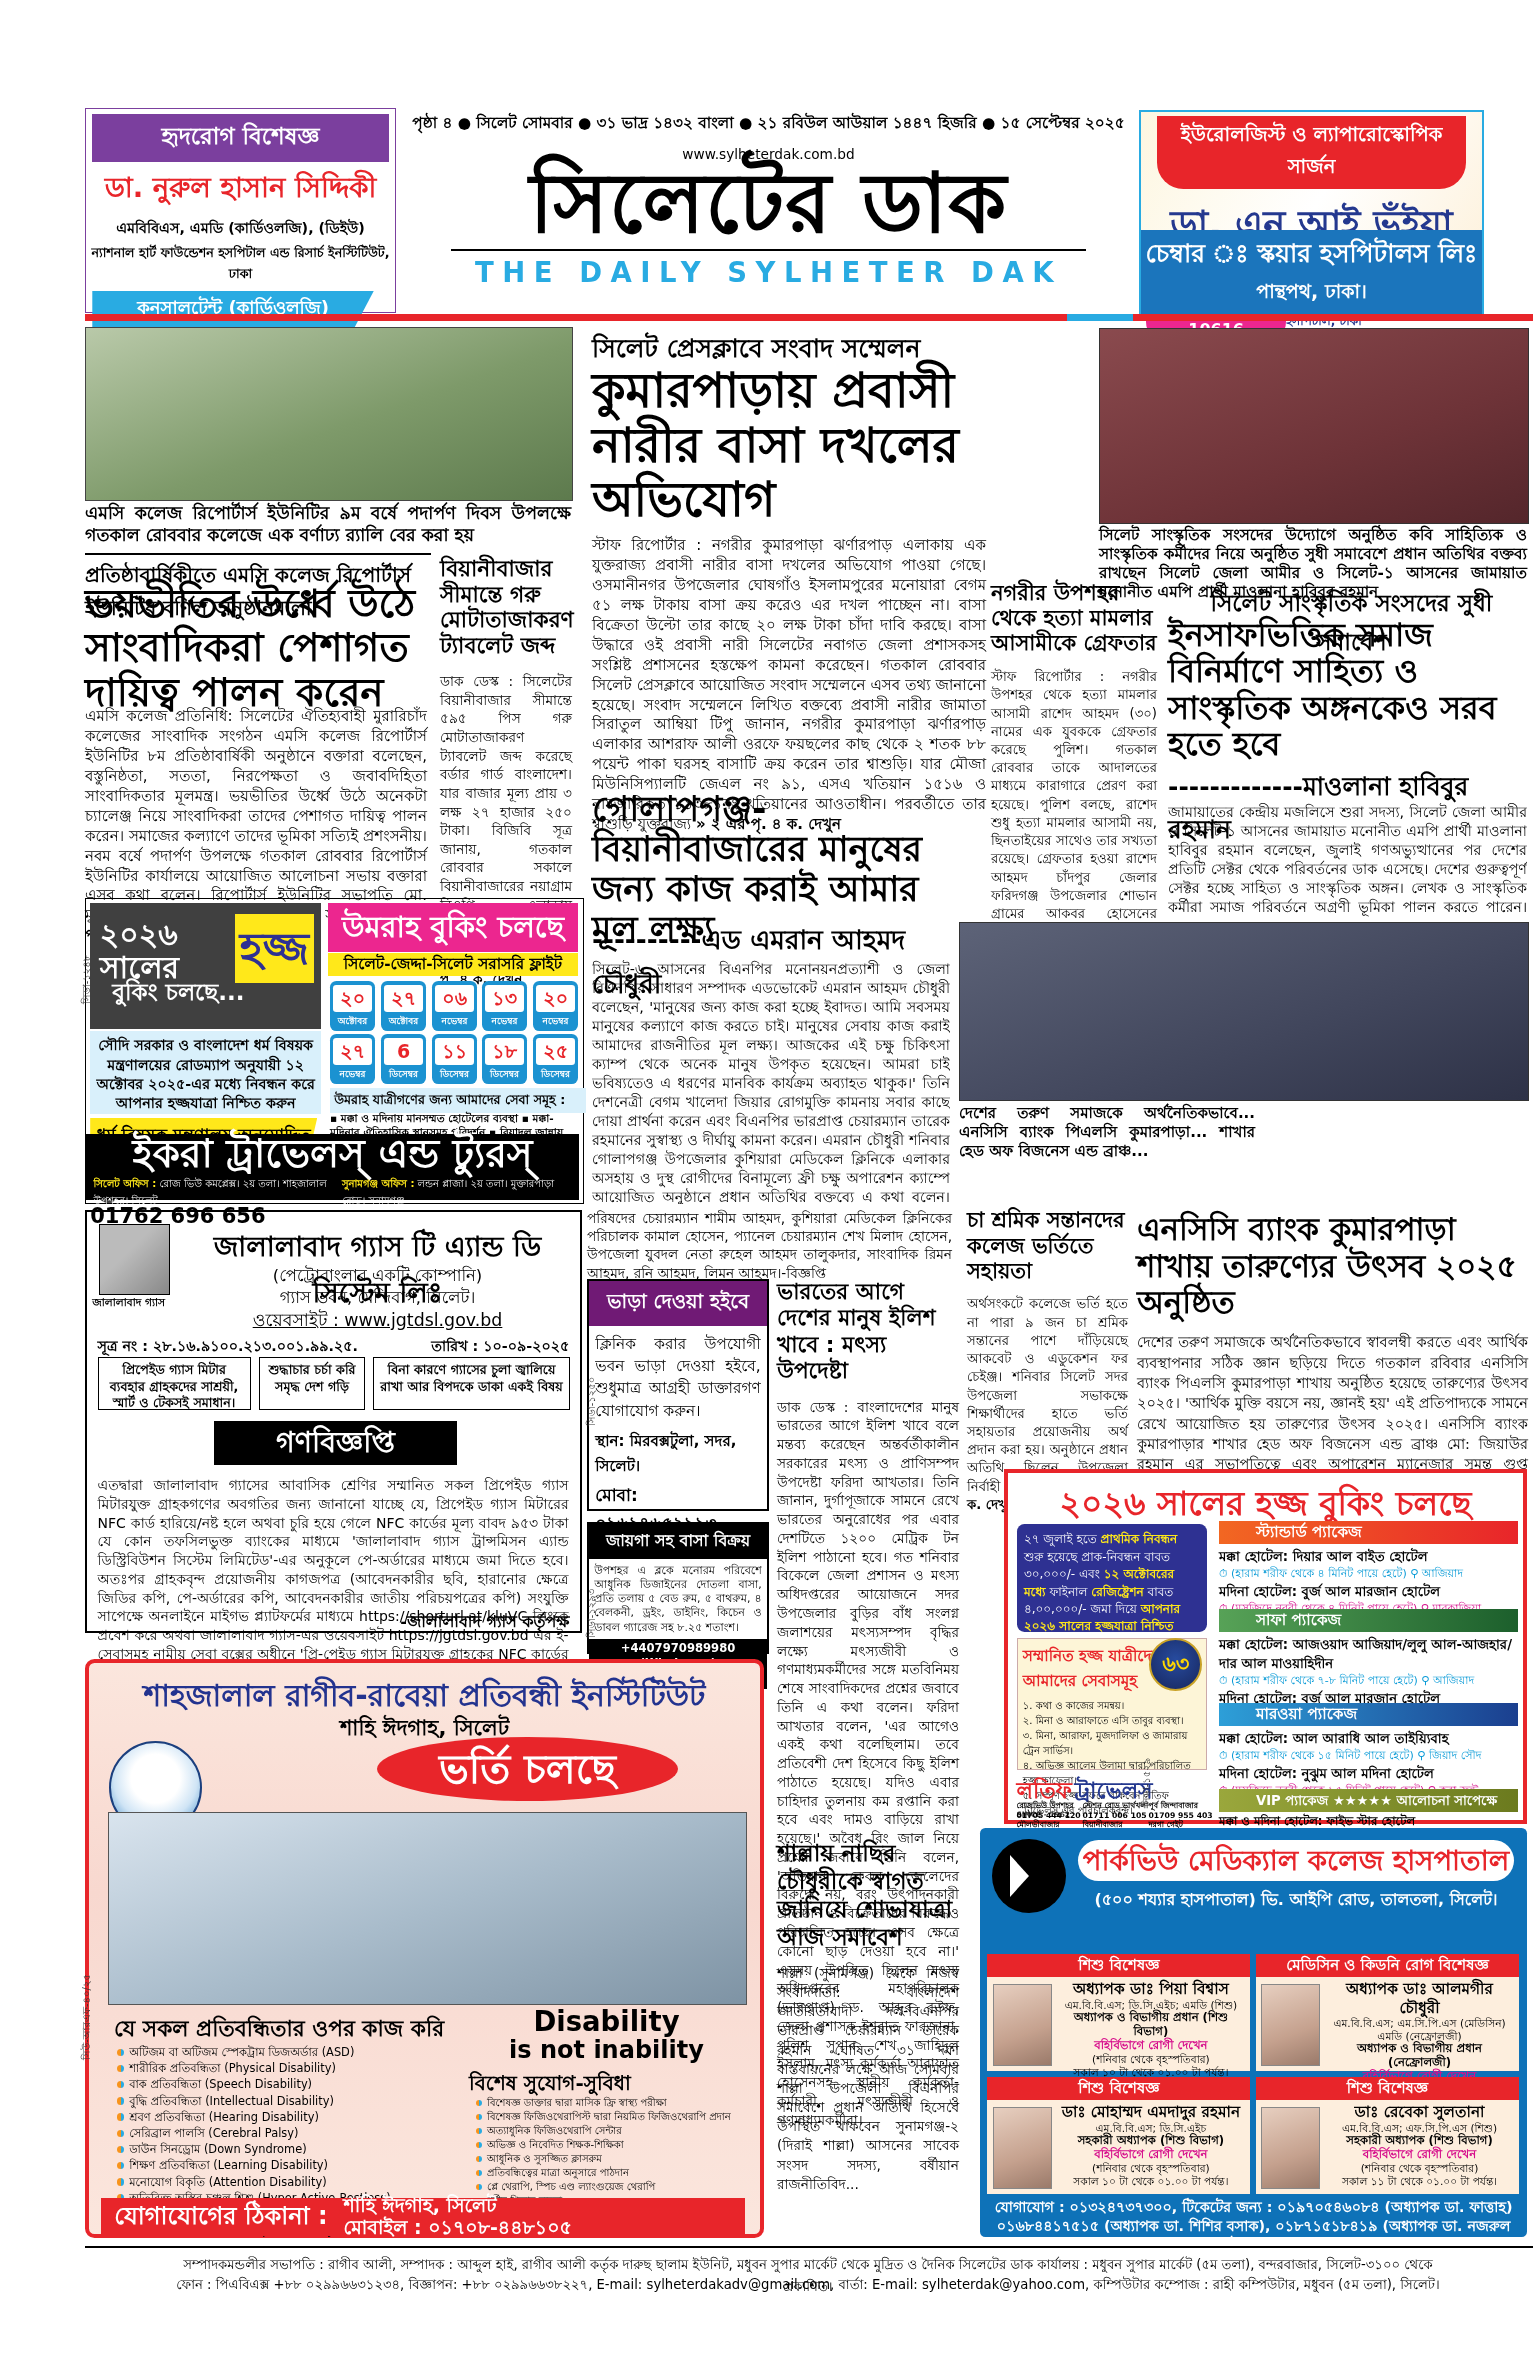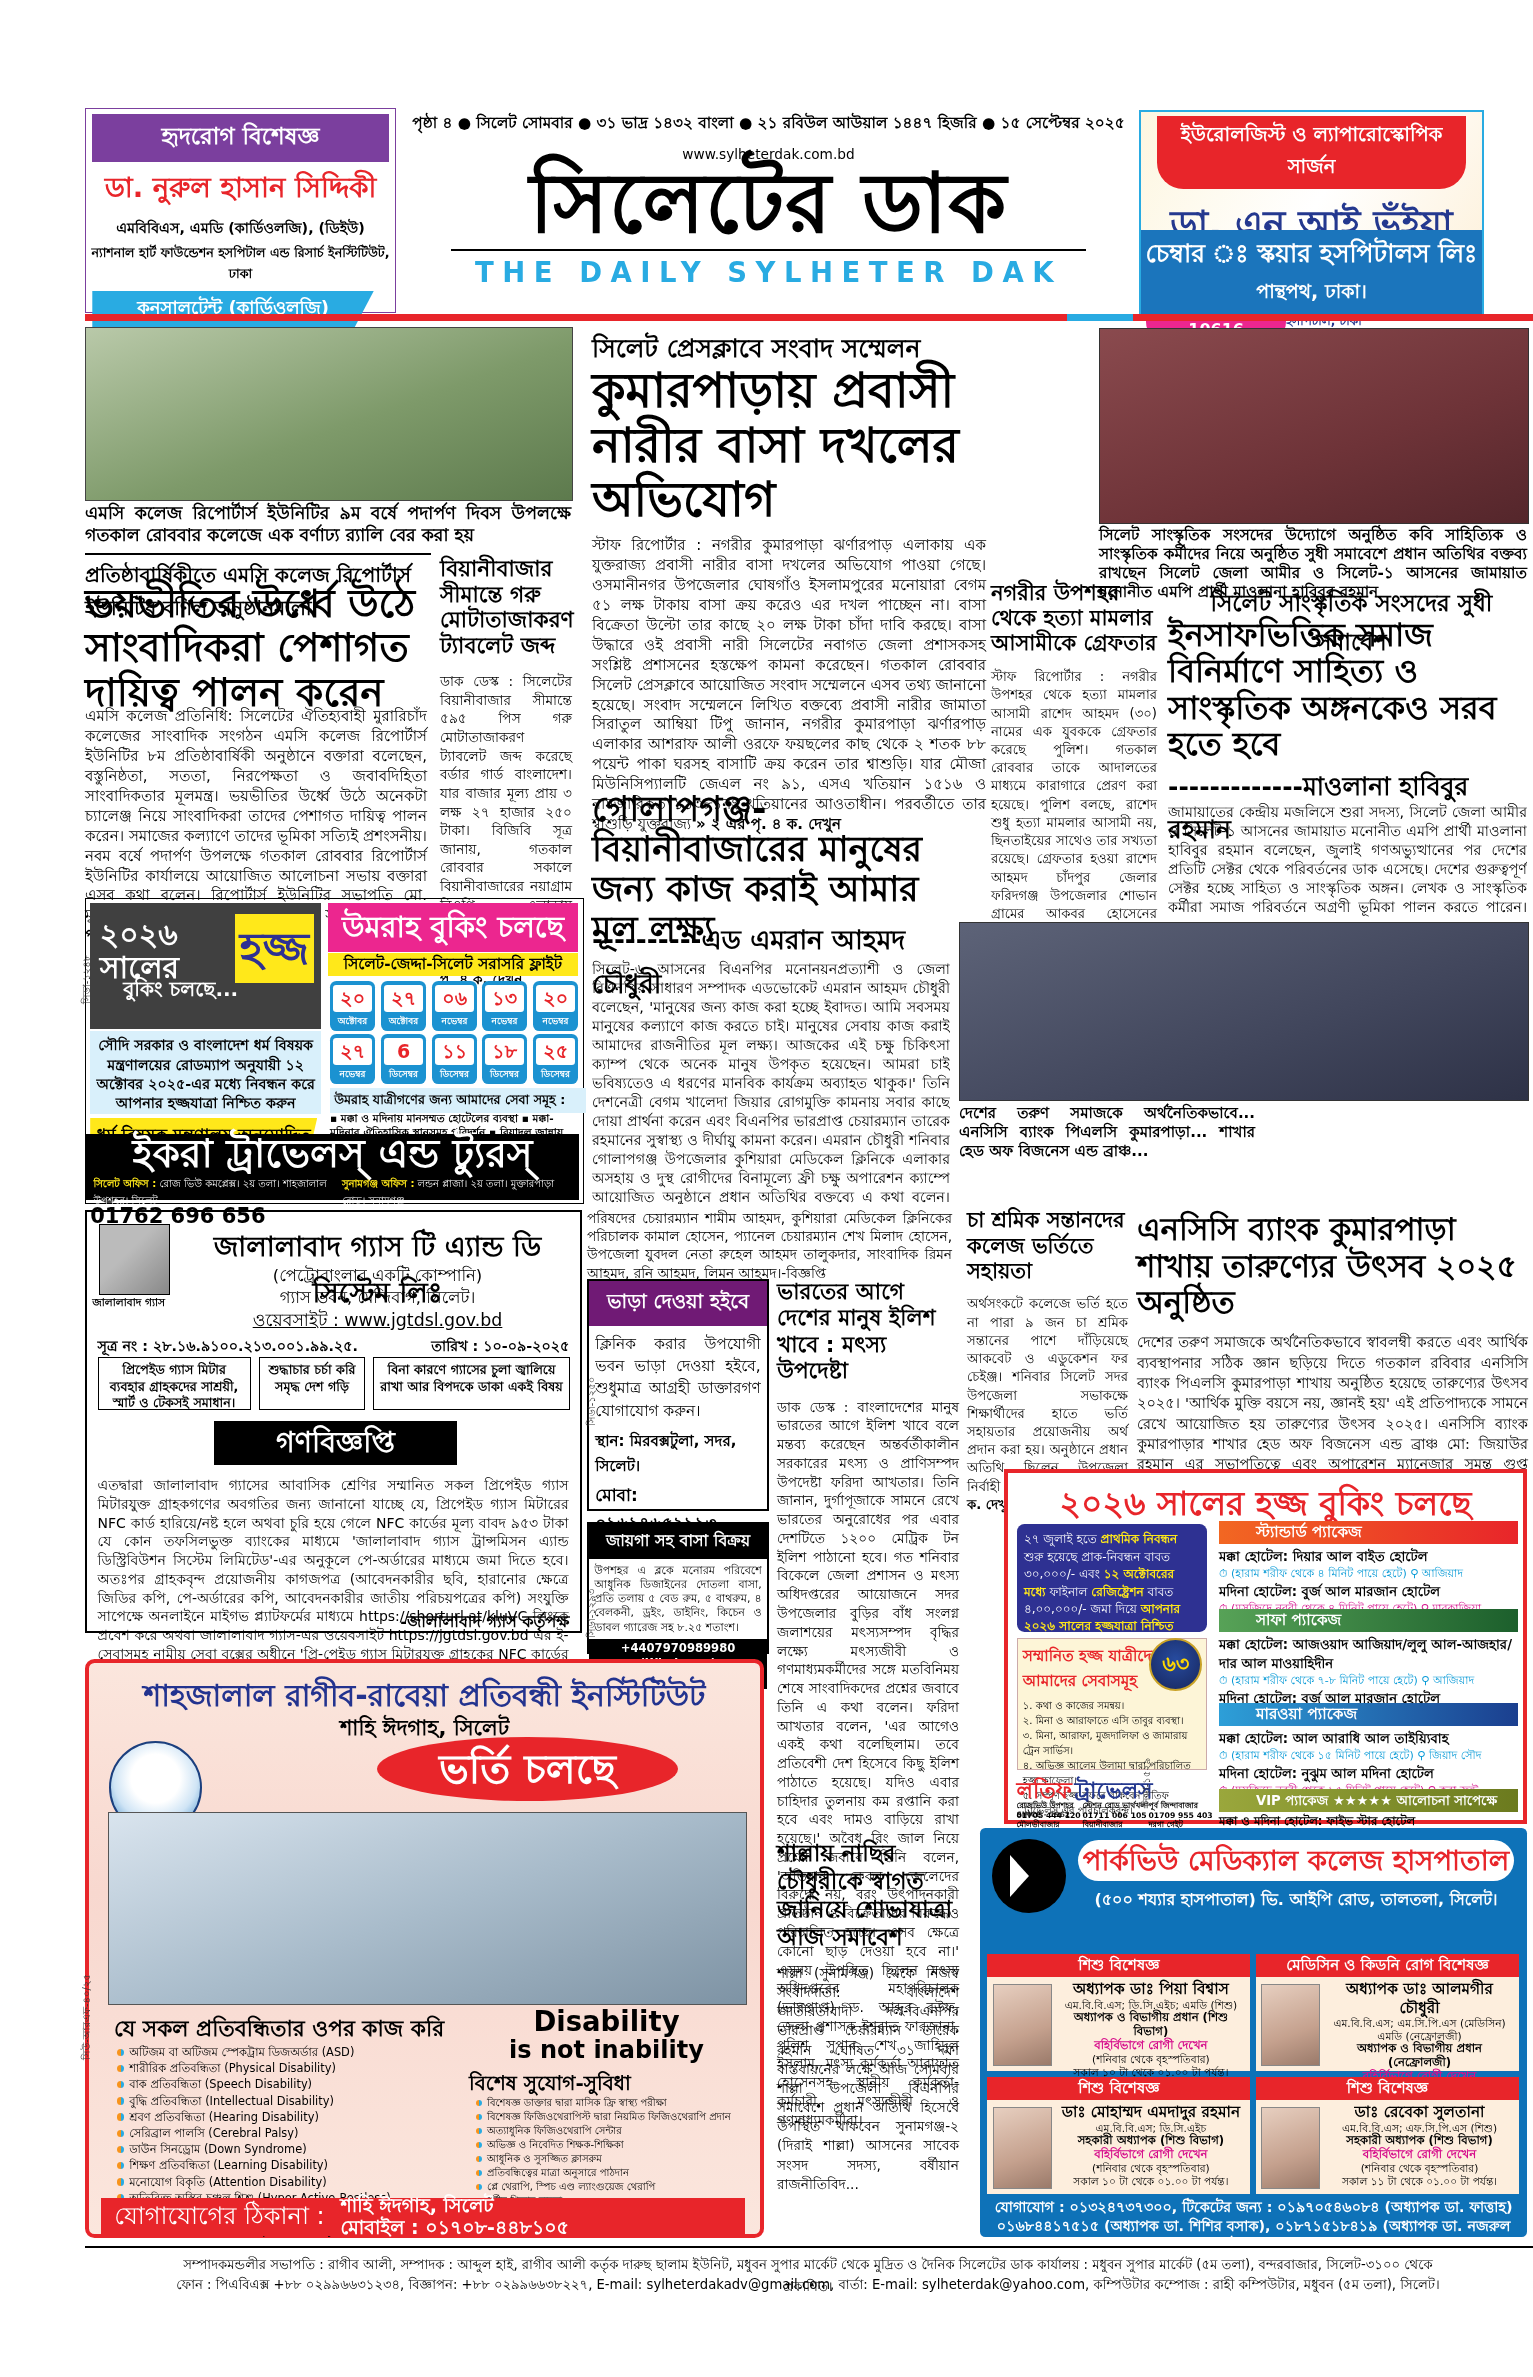--- a/index.html
+++ b/index.html
@@ -48,21 +48,21 @@
   #insaf-kick{left:1176px;top:585px;width:351px;font-size:23px;text-align:center;}
   #insaf-hl{left:1168px;top:617px;width:359px;font-size:32px;}
   #insaf-by{left:1168px;top:767px;width:359px;font-size:25px;}
   #insaf-body{left:1168px;top:803px;width:359px;height:114px;font-size:14.3px;overflow:hidden;}
   #photo-crowd{left:959px;top:922px;width:568px;height:177px;border:1.1px solid #333;}
   #cap-nccphoto{left:959px;top:1104px;width:296px;font-size:15px;}
   
   #ad-ikra{left:85px;top:898px;width:497px;height:304px;border:1.6px solid #000;}
   #ikra-haj{left:4.2px;top:4.2px;width:231px;height:126px;background:#404040;color:#fff;}
   #ikra-haj-t1{position:absolute;left:9.5px;top:15px;width:137px;font-size:30px;font-weight:900;line-height:1.1;}
-  #ikra-haj-t2{position:absolute;left:11px;top:71px;width:137px;font-size:20px;font-weight:bold;text-align:right;}
+  #ikra-haj-t2{position:absolute;left:22px;top:71px;width:137px;font-size:23px;font-weight:bold;}
   #ikra-haj-word{position:absolute;right:7.4px;top:10.6px;width:79px;height:69px;background:#ffe81a;color:#2e3192;font-size:44px;font-weight:900;text-align:center;line-height:69px;}
   #ikra-road{left:4.2px;top:132px;width:231px;height:83px;background:#d9f0fb;font-size:14.3px;line-height:1.35;padding:5.3px 6.3px;box-sizing:border-box;text-align:center;font-weight:bold;}
   #ikra-lic{left:4.2px;top:219px;width:227px;height:59px;background:#ffe81a;padding:4.2px 6.3px;box-sizing:border-box;text-align:center;clip-path:polygon(0 0,100% 0,94% 100%,0 100%);}
   #ikra-lic1{font-size:17px;font-weight:bold;}
   #ikra-lic2{font-size:22px;font-weight:900;}
   #ikra-phone{left:4.2px;top:281px;width:231px;font-size:21px;font-weight:900;}
   #ikra-umrah{left:242px;top:4.2px;width:250px;height:49px;background:#ec268f;color:#fff;font-size:29px;font-weight:900;text-align:center;line-height:49px;}
   #ikra-flight{left:242px;top:54px;width:250px;height:23px;background:#ffe81a;color:#000;font-size:15.3px;font-weight:900;text-align:center;line-height:23px;}
   .cal{position:absolute;width:45px;height:50px;background:#1b92d1;border-radius:6.3px;}
   .cal .dd{position:absolute;left:3.2px;top:4.2px;width:39px;height:26.4px;background:#fff;border-radius:3.2px;color:#e8252a;font-size:19px;font-weight:900;text-align:center;line-height:26.4px;}
@@ -143,21 +143,21 @@
   #sc-photo{position:absolute;left:18.5px;top:149px;width:637px;height:191px;border:1.6px solid #555;}
   #sc-work-t{position:absolute;left:25px;top:349px;width:349px;font-size:21.7px;font-weight:900;}
   #sc-list{position:absolute;left:27.5px;top:381px;width:338px;font-size:11.4px;line-height:1.42;}
   #sc-list div::before{content:"";display:inline-block;width:7.4px;height:7.4px;border-radius:50%;background:linear-gradient(90deg,#f7941d 50%,#29abe2 50%);margin-right:5.3px;}
   #sc-dis1{position:absolute;left:380px;top:342px;width:275px;font-size:27.5px;font-weight:900;text-align:center;}
   #sc-dis2{position:absolute;left:380px;top:373px;width:275px;font-size:24px;font-weight:900;text-align:center;}
   #sc-fac-t{position:absolute;left:380px;top:405px;width:275px;font-size:20px;font-weight:900;text-align:left;}
   #sc-fac{position:absolute;left:387px;top:433px;width:269px;font-size:10px;line-height:1.4;}
   #sc-fac div::before{content:"";display:inline-block;width:6.3px;height:6.3px;border-radius:50%;background:linear-gradient(90deg,#f7941d 50%,#29abe2 50%);margin-right:4.8px;}
   #sc-contact{position:absolute;left:11.6px;top:535px;width:644px;height:38px;background:#e8252a;color:#fff;display:flex;align-items:center;}
-  #sc-c-l{font-size:24px;font-weight:400;padding-left:13.7px;white-space:nowrap;}
+  #sc-c-l{font-size:24px;font-weight:700;padding-left:13.7px;white-space:nowrap;}
   #sc-c-r{font-size:19px;font-weight:900;padding-left:16px;line-height:1.15;}
   
   #ad-parkview{left:980px;top:1828px;width:547px;height:409px;background:#0e72b8;border-radius:5.3px;}
   #pv-logo{position:absolute;left:11.6px;top:10.6px;width:74px;height:74px;border-radius:50%;background:#000;}
   #pv-logo:after{content:"";position:absolute;left:18px;top:16px;width:0;height:0;border-left:19px solid #fff;border-top:21px solid transparent;border-bottom:21px solid transparent;}
   #pv-title{position:absolute;left:98px;top:11.6px;width:436px;height:41px;background:#fff;border-radius:21px;color:#e8252a;font-size:27.5px;font-weight:900;text-align:center;line-height:41px;}
   #pv-sub{position:absolute;left:98px;top:59px;width:436px;font-size:16px;font-weight:bold;color:#fff;text-align:center;}
   #pv-desc{position:absolute;left:21px;top:82px;width:507px;font-size:15.3px;font-weight:bold;color:#fff;text-align:center;line-height:1.35;}
   .pv-card{position:absolute;width:263px;height:117px;background:#fdeedd;}
   .pv-head{height:23px;background:#e8252a;color:#fff;font-size:15px;font-weight:900;text-align:center;line-height:23px;}

